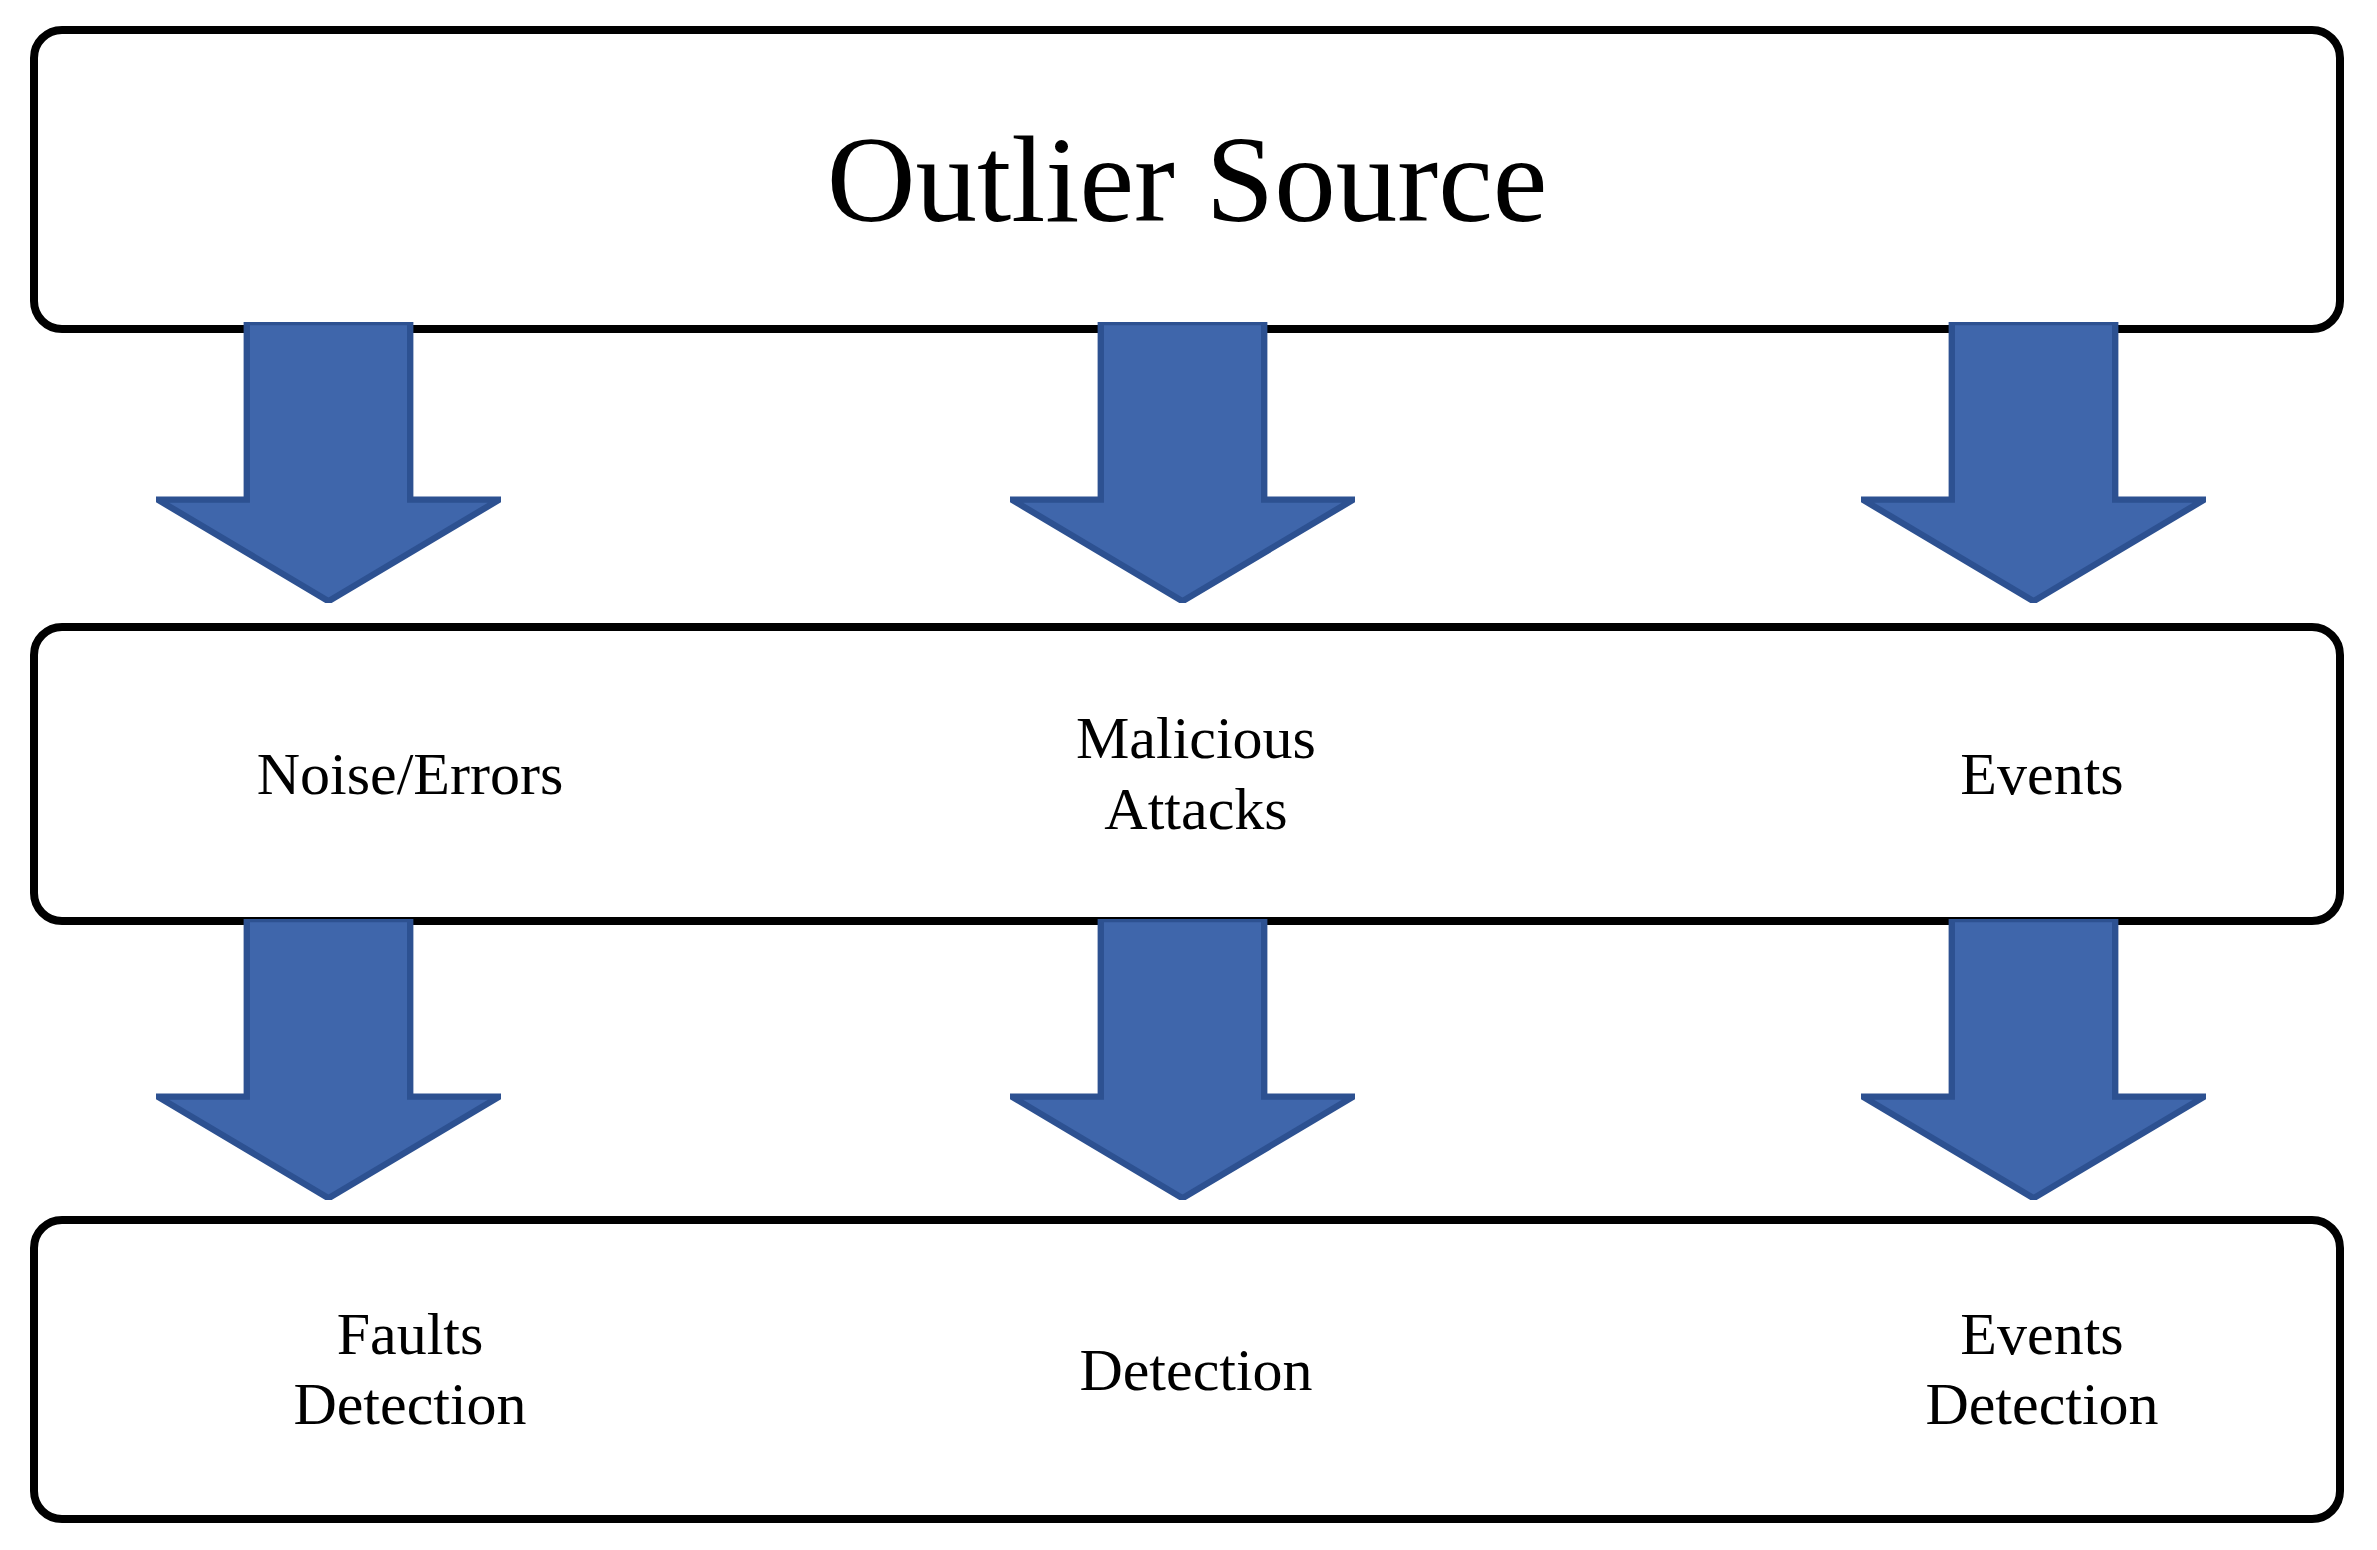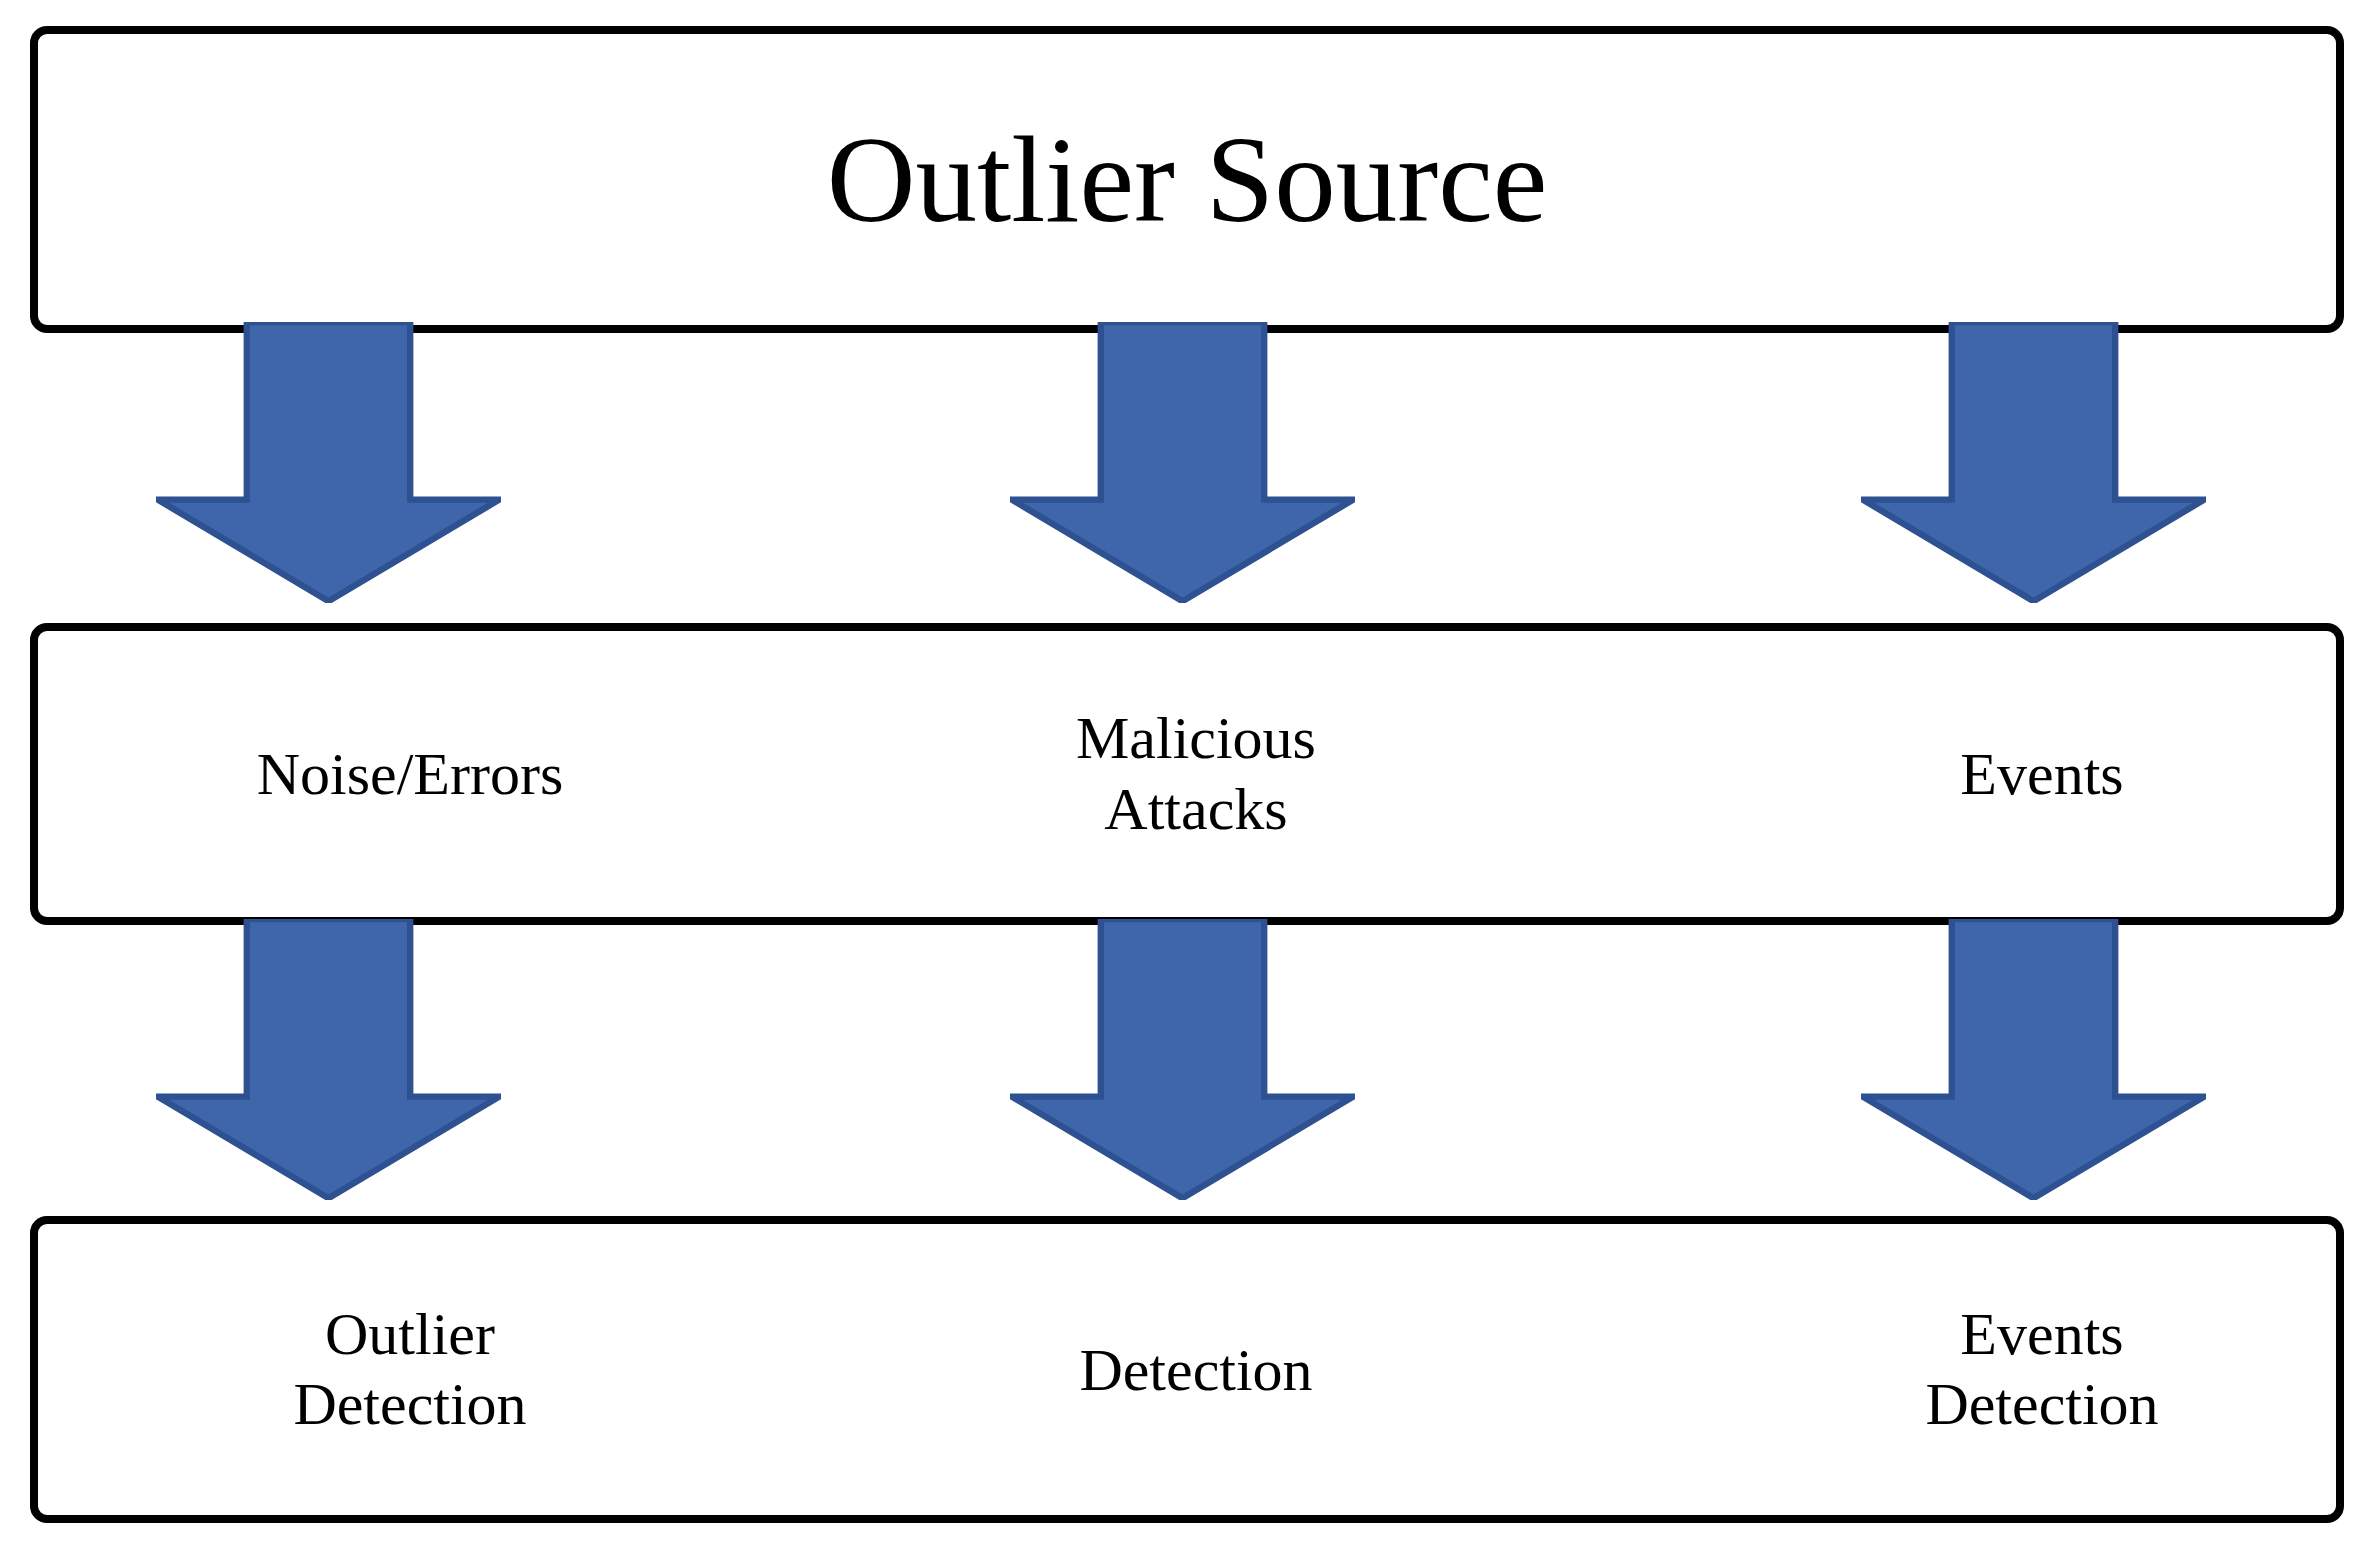--- a/index.html
+++ b/index.html
@@ -15,21 +15,21 @@
     width: 2377px;
     height: 1550px;
     background: #ffffff;
     overflow: hidden;
   }
   .flow-box {
     position: absolute;
     box-sizing: border-box;
     background: #ffffff;
     border: 8.2px solid #000000;
-    border-radius: 17px;
+    border-radius: 32px;
   }
   #box-source  { left: 30px;  top: 26px;   width: 2314px; height: 307px; }
   #box-types   { left: 30px;  top: 623px;  width: 2314px; height: 302px; }
   #box-detect  { left: 30px;  top: 1216px; width: 2314px; height: 307px; }
 
   .box-title {
     position: absolute;
     left: 0;
     right: 0;
     top: 50%;
@@ -124,21 +124,21 @@
     </svg>
   </div>
   <div class="arrow arr-col-3 arr-row-2">
     <svg viewBox="0 0 380 310" preserveAspectRatio="none" aria-hidden="true">
       <polygon points="100,0 280,0 280,196 378,196 190,308 2,196 100,196" fill="#3f66ab" stroke="#2d5191" stroke-width="7" stroke-linejoin="miter"></polygon>
     </svg>
   </div>
 
   <div class="flow-box" id="box-detect">
     <div class="cell-label col-1">
-      <span class="line">Outlier</span>
+      <span class="line">Faults</span>
       <span class="line">Detection</span>
     </div>
     <div class="cell-label col-2">
       <span class="line">Detection</span>
     </div>
     <div class="cell-label col-3">
       <span class="line">Events</span>
       <span class="line">Detection</span>
     </div>
   </div>

